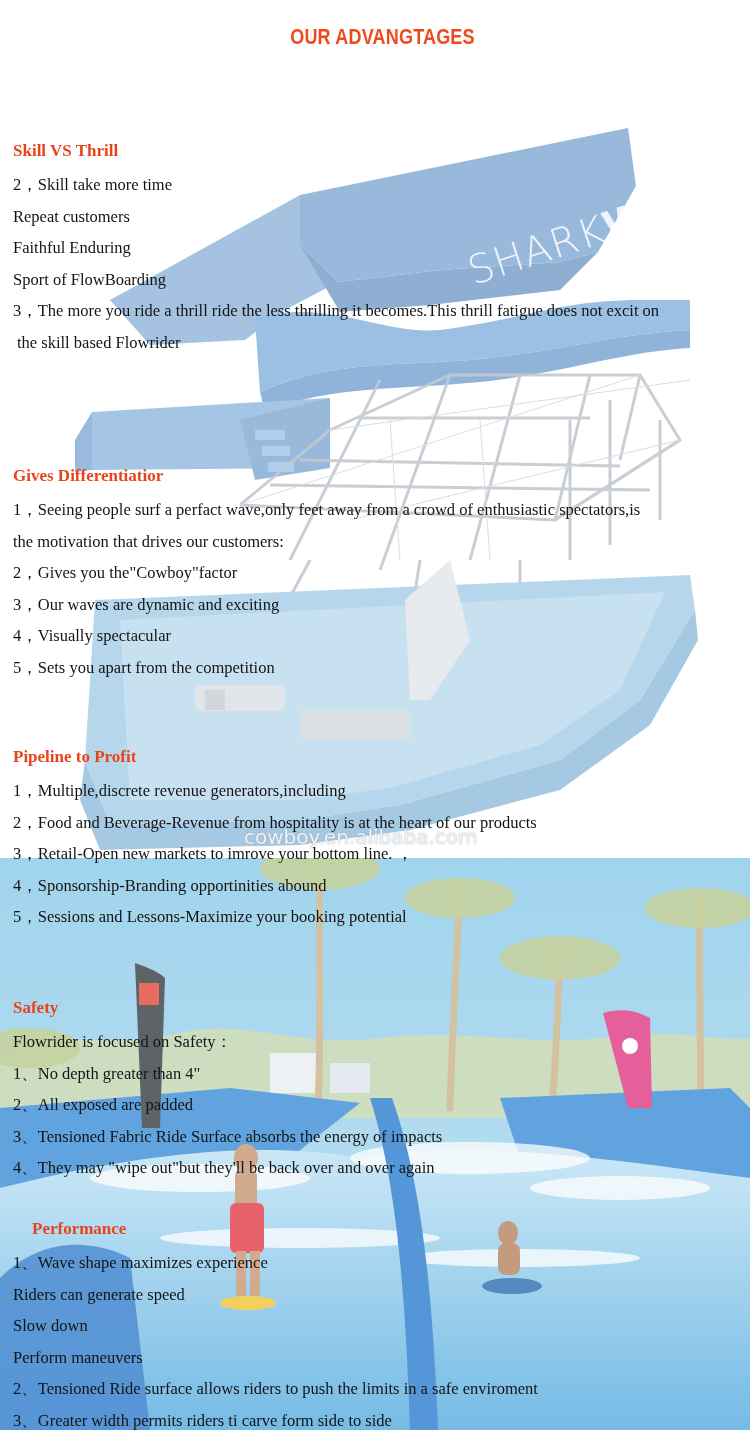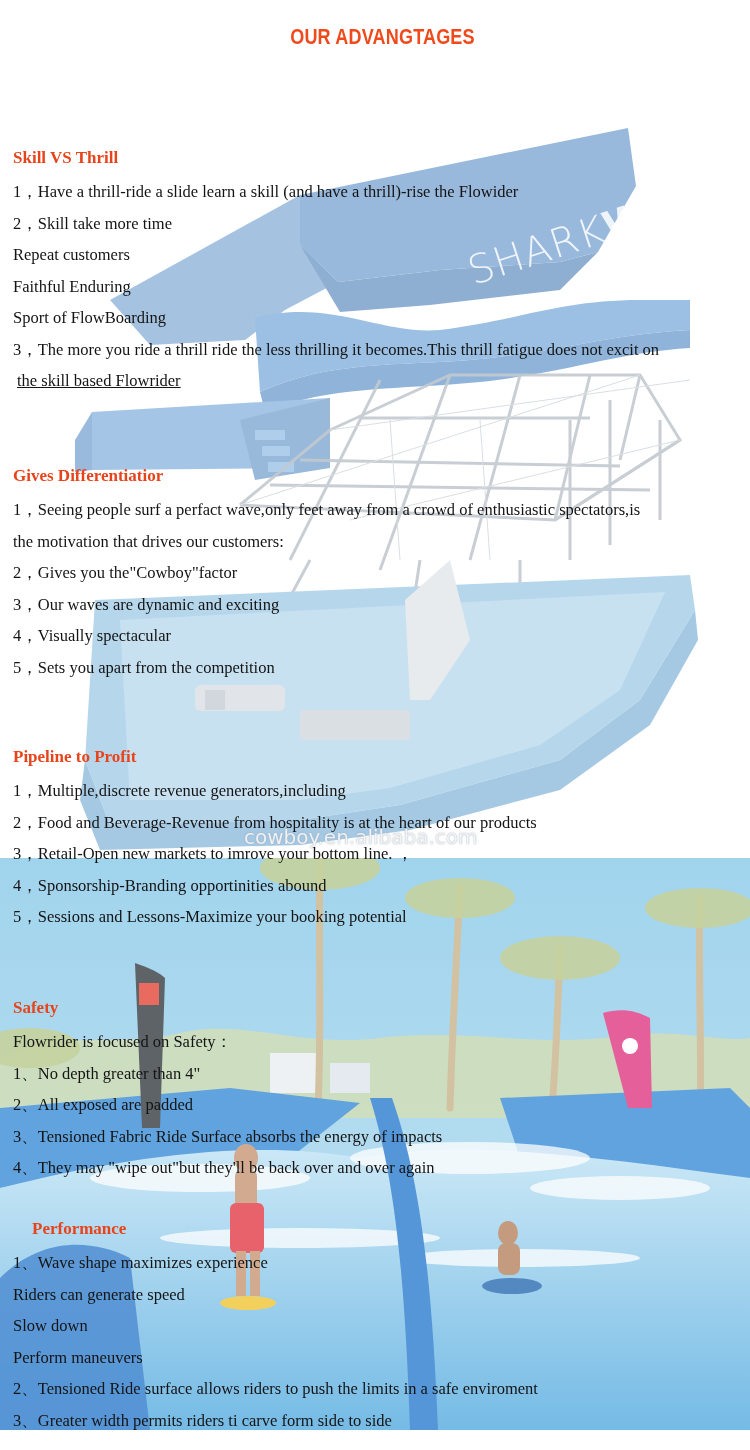--- a/index.html
+++ b/index.html
@@ -54,23 +54,23 @@
 
     .section { position: absolute; left: 13px; width: 730px; }
     .section-title {
       font-family: "Liberation Serif", "DejaVu Serif", serif;
       font-weight: 700; font-size: 17px; color: #e8441c; line-height: 20px;
       height: 22px;
     }
     .line {
       font-size: 16.5px; line-height: 31.5px; color: #141414; white-space: nowrap;
     }
-    .line.indent { padding-left: 4px; text-decoration: underline; }
-
-    #sec-skill  { top: 148px; }
+    .line.indent { padding-left: 4px; }
+
+    #sec-skill  { top: 141px; }
     #sec-skill .section-title { margin-bottom: 6px; }
     #sec-market { top: 466px; }
     #sec-market .section-title { margin-bottom: 6px; }
     #sec-pipe   { top: 747px; }
     #sec-pipe .section-title { margin-bottom: 6px; }
     #sec-safety { top: 998px; }
     #sec-safety .section-title { margin-bottom: 6px; }
     #sec-perf   { top: 1219px; }
     #sec-perf .section-title { margin-bottom: 6px; margin-left: 19px; }
   </style>
@@ -210,21 +210,20 @@
     <div class="photo-fade"></div>
   </div>
 </div>
 
 <div class="content">
 
   <h1 class="page-title">OUR ADVANGTAGES</h1>
 
   <section class="section" id="sec-skill">
     <h2 class="section-title">Skill VS Thrill</h2>
-    <div class="line">1，Have a thrill-ride a slide learn a skill (and have a thrill)-rise the Flowider</div>
     <div class="line">2，Skill take more time</div>
     <div class="line">Repeat customers</div>
     <div class="line">Faithful  Enduring</div>
     <div class="line">Sport of FlowBoarding</div>
     <div class="line">3，The more you ride a thrill ride the less thrilling it becomes.This thrill fatigue does not excit on</div>
     <div class="line indent"> the skill based Flowrider</div>
   </section>
 
   <section class="section" id="sec-market">
     <h2 class="section-title">Gives Differentiatior</h2>

